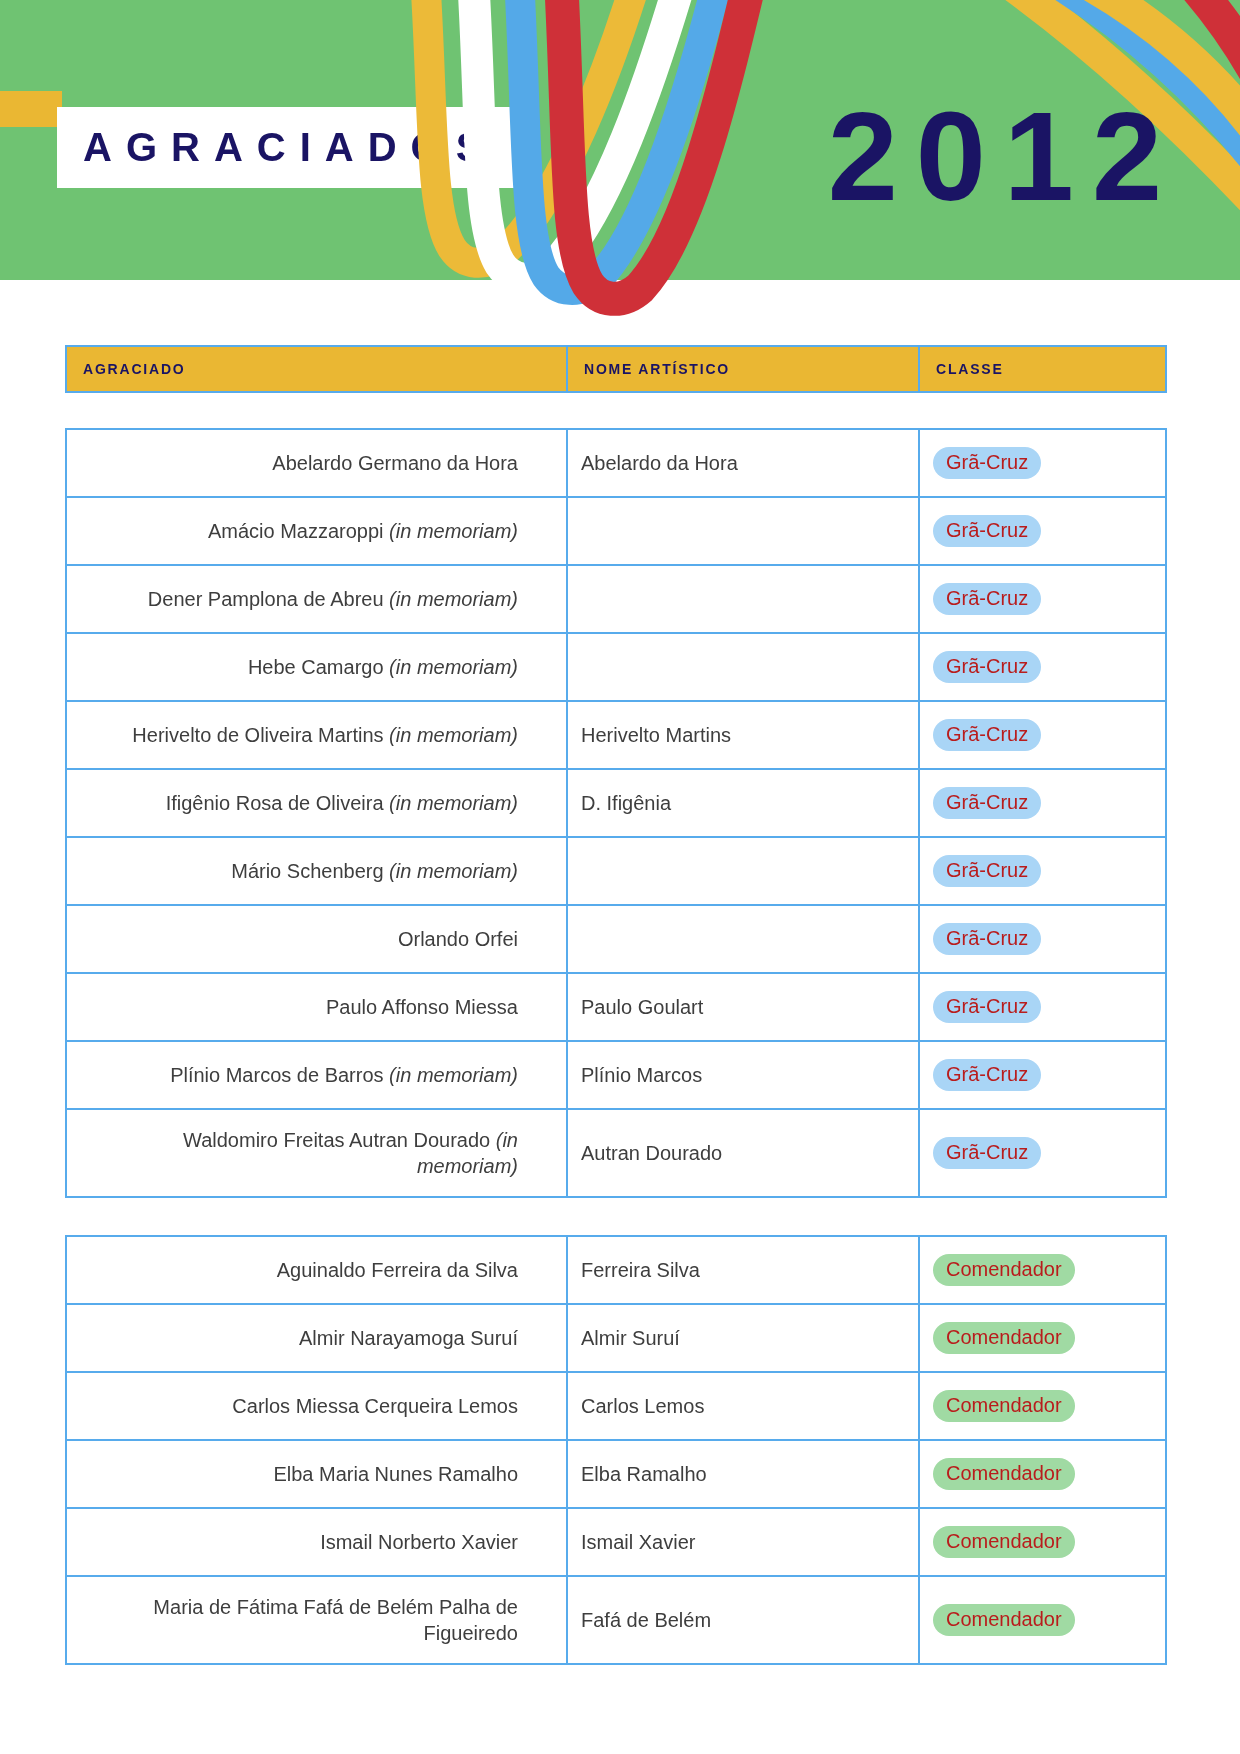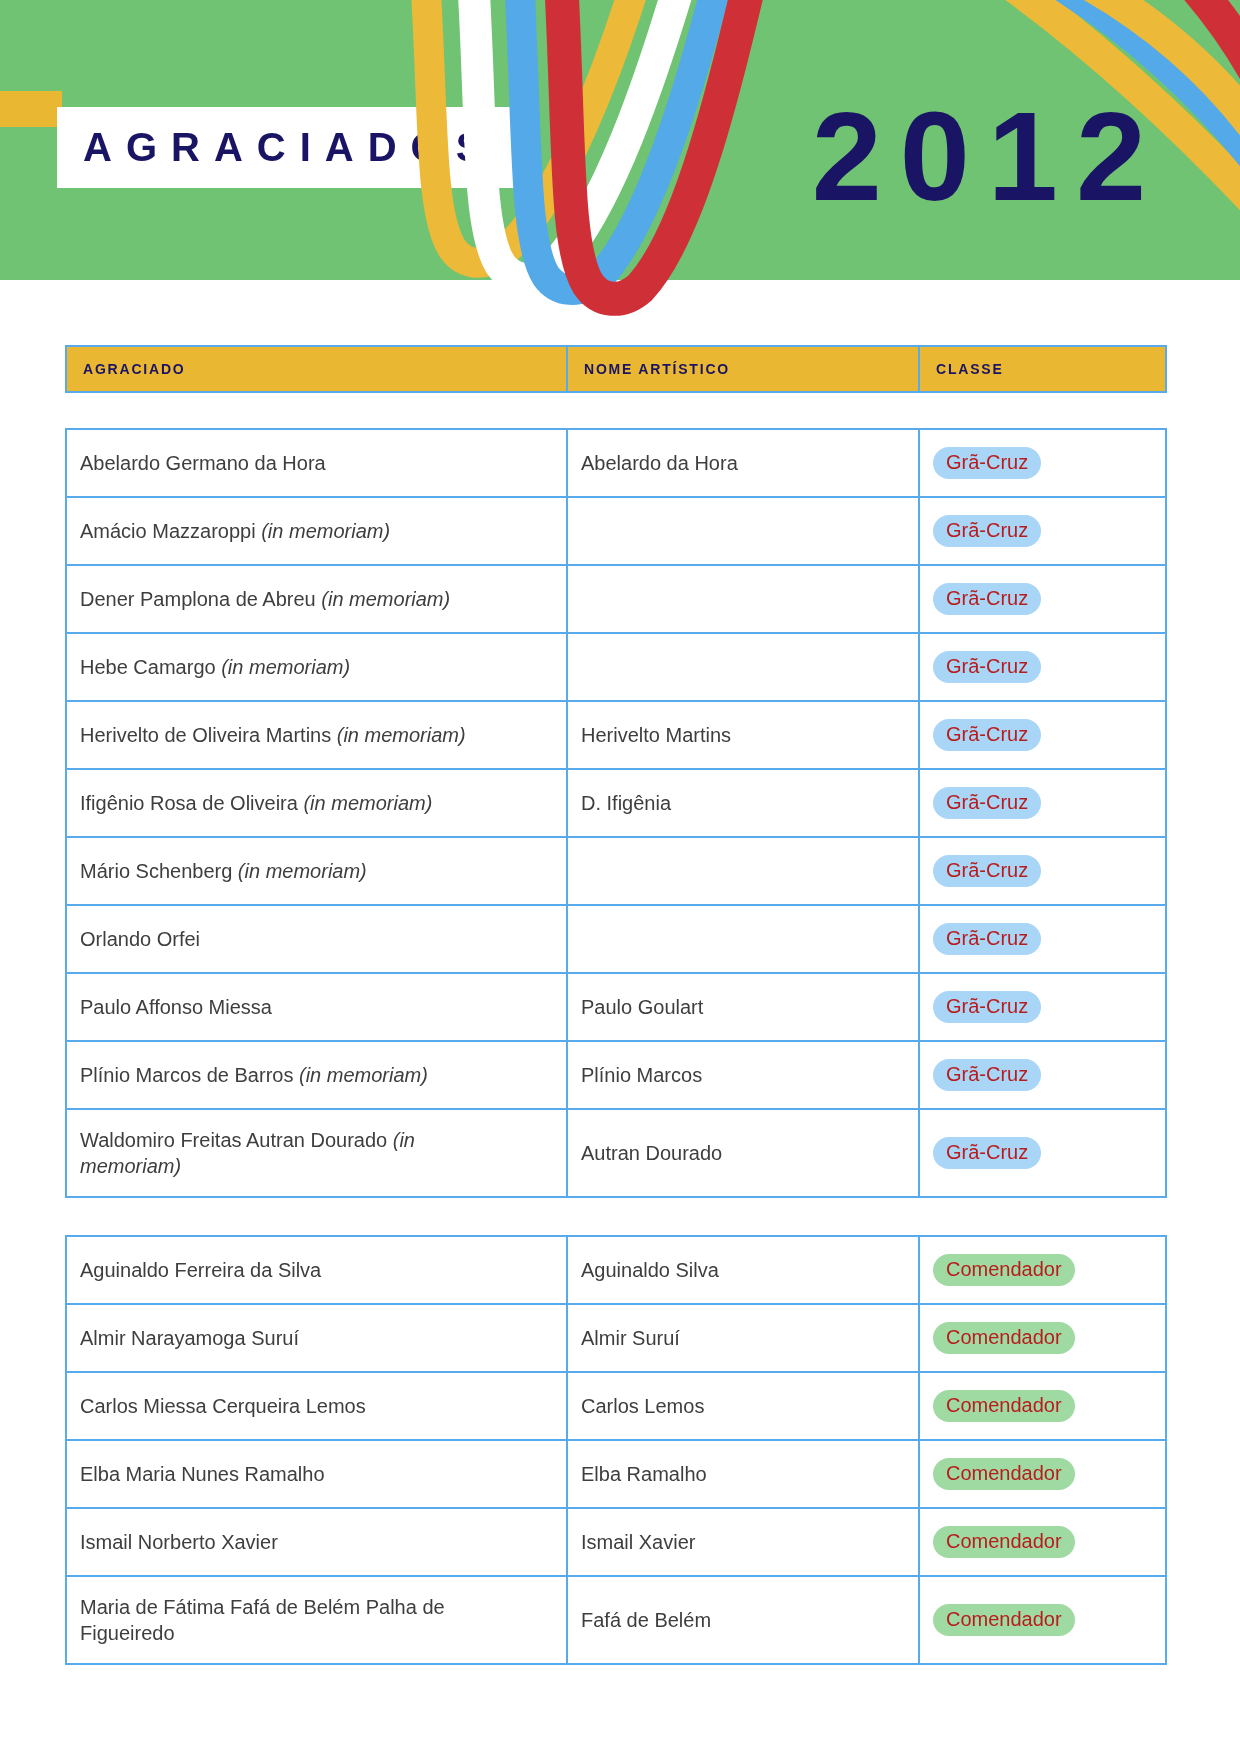--- a/index.html
+++ b/index.html
@@ -17,40 +17,40 @@
     position:absolute; left:57px; top:107px; width:480px; height:81px;
     background:#ffffff; z-index:1; line-height:81px; padding-left:26px;
     font-size:40px; font-weight:700; letter-spacing:14px; color:#1a1464;
     white-space:nowrap;
   }
   .ribbons {
     position:absolute; left:0; top:0; width:1240px; height:340px;
     z-index:2; pointer-events:none;
   }
   .year {
-    position:absolute; top:94px; right:76px; z-index:3;
+    position:absolute; top:94px; right:60px; z-index:3;
     font-size:126px; font-weight:700; letter-spacing:18px; line-height:1;
     color:#1a1464; white-space:nowrap;
   }
   main { width:1100px; margin:65px 0 0 65px; }
   table { border-collapse:collapse; table-layout:fixed; width:1100px; }
   col.c1 { width:501px; } col.c2 { width:352px; } col.c3 { width:247px; }
   .head-table { margin-bottom:35px; }
   .head-table th {
     height:46px; background:#eab733; border:2px solid #57abec;
     color:#1a1464; font-size:14px; font-weight:700; letter-spacing:1.8px;
     text-align:left; padding:0 0 0 16px; white-space:nowrap;
   }
   .data-table { margin-bottom:37px; }
   .data-table td {
     border:2px solid #57abec; vertical-align:middle;
     font-size:20px; line-height:1.3; color:#3e3e3e;
     padding:17px 13px;
   }
-  .data-table td:first-child { padding-right:48px; }
+  .data-table td:first-child { padding-right:48px;text-align:right; }
   .data-table em { font-style:italic; }
   .badge {
     display:inline-block; padding:2px 13px 4px; border-radius:16px;
     font-size:20px; color:#b91c1c; white-space:nowrap;
   }
 </style>
 </head>
 <body>
 
 <div class="hero">
@@ -156,21 +156,21 @@
 
   <table class="data-table">
     <colgroup>
         <col class="c1">
         <col class="c2">
         <col class="c3">
       </colgroup>
     <tbody>
         <tr>
           <td><span>Aguinaldo Ferreira da Silva</span></td>
-          <td>Aguinaldo Silva</td>
+          <td>Ferreira Silva</td>
           <td><span class="badge" style="background: rgb(160, 218, 163);">Comendador</span></td>
         </tr>
         <tr>
           <td><span>Almir Narayamoga Suruí</span></td>
           <td>Almir Suruí</td>
           <td><span class="badge" style="background: rgb(160, 218, 163);">Comendador</span></td>
         </tr>
         <tr>
           <td><span>Carlos Miessa Cerqueira Lemos</span></td>
           <td>Carlos Lemos</td>

